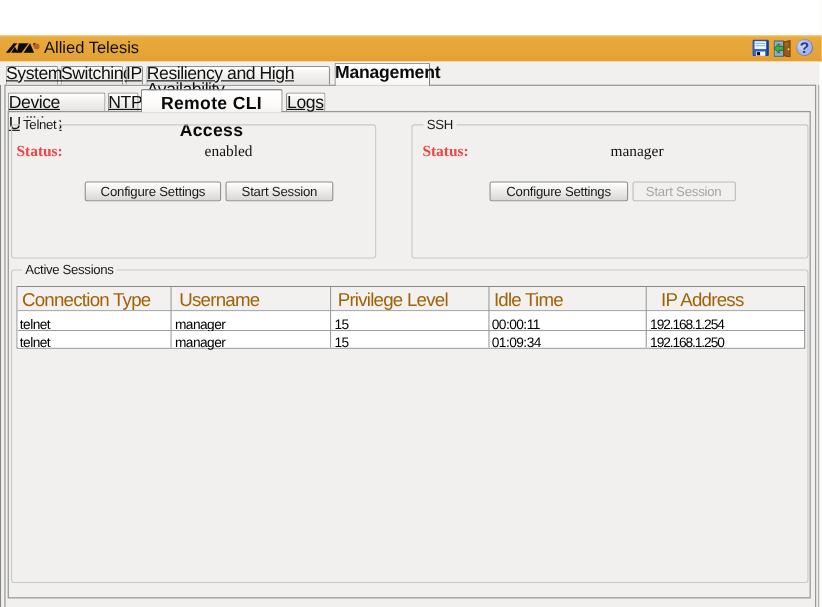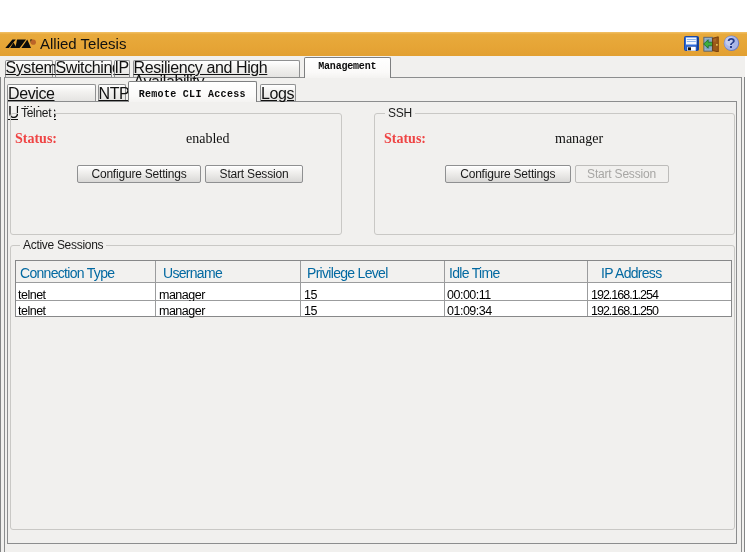--- a/index.html
+++ b/index.html
@@ -19,42 +19,42 @@
   #innerpane{left:7px;top:69px;width:730px;height:443px;border:1px solid #8c8d8e;background:#f1f0ee;}
 
   
   .tab{height:17px;border:1px solid #8f9091;border-bottom:none;border-radius:2px 2px 0 0;
     background:linear-gradient(180deg,#ffffff 0%,#f2f1ef 45%,#e5e4e2 100%);
     font-size:16px;letter-spacing:-0.4px;color:#111;text-align:left;text-decoration:underline;}
   .t1{line-height:13.5px;}
   .t2{line-height:18.5px;}
   .tabsel{height:21px;border:1px solid #7e7f80;border-bottom:none;border-radius:2px 2px 0 0;
     background:linear-gradient(180deg,#ffffff 0%,#fbfaf9 70%,#f4f3f1 100%);
-    font-weight:bold;font-size:10px;letter-spacing:-0.2px;color:#0a0a0a;text-align:center;font-family:Liberation Mono, monospace;}
+    font-weight:bold;font-size:16px;letter-spacing:-0.2px;color:#0a0a0a;text-align:center;}
 
   
   .fs{border:1px solid #c9c8c5;border-radius:3px;}
   .leg{position:absolute;top:-7px;background:#f1f0ee;padding:0 3px;font-size:12px;
     letter-spacing:-0.3px;color:#1a1a1a;line-height:13px;}
 
   .slabel{font-family:"Liberation Serif",serif;font-weight:bold;font-size:14px;line-height:14px;color:#ef4444;}
   .sval{font-family:"Liberation Serif",serif;font-size:14px;line-height:14px;color:#111;}
 
   .btn{height:18px;border:1px solid #8f9091;border-radius:2px;
     background:linear-gradient(180deg,#fefefe 0%,#f1f0ee 38%,#d9d8d6 100%);
     box-shadow:inset 0 1px 0 #ffffff;
     font-size:12px;letter-spacing:-0.2px;color:#1a1a1a;text-align:center;line-height:16px;}
   .btndis{height:18px;border:1px solid #bdbcba;border-radius:2px;background:#f1f0ee;
     font-size:12px;letter-spacing:-0.2px;color:#a7a6a4;text-align:center;line-height:16px;}
 
   
   #sess{left:15px;top:228px;width:717px;height:57px;border:1px solid #878889;background:#fff;}
   .hrow{left:0;top:0;width:715px;height:22px;background:#f2f1ef;border-bottom:1px solid #9b9c9d;}
   .trow{width:715px;height:18px;background:#ffffff;border-bottom:1px solid #9b9c9d;}
-  .hcell{font-size:14px;letter-spacing:-0.7px;color:#0369a1;line-height:24px;}
+  .hcell{font-size:17px;letter-spacing:-0.7px;color:#a16207;line-height:24px;}
   .tcell{font-size:12.5px;letter-spacing:-0.5px;color:#000;} .ip{letter-spacing:-1px;}
   .r1 .tcell{line-height:25px;} .r2 .tcell{line-height:21px;}
   .vline{position:absolute;top:0;width:1px;background:#9b9c9d;}
 
   
   #statusbar{left:2px;top:532px;width:744px;height:20px;background:#f0efed;border-radius:2px;}
   #datebox{left:586px;top:533px;width:152px;height:17px;background:#fbfbfa;border:1px solid #a2a3a4;}
   #datetext{left:586px;top:534.5px;width:150px;text-align:center;font-size:13.5px;letter-spacing:-0.6px;color:#000;}
 </style>
 </head>

